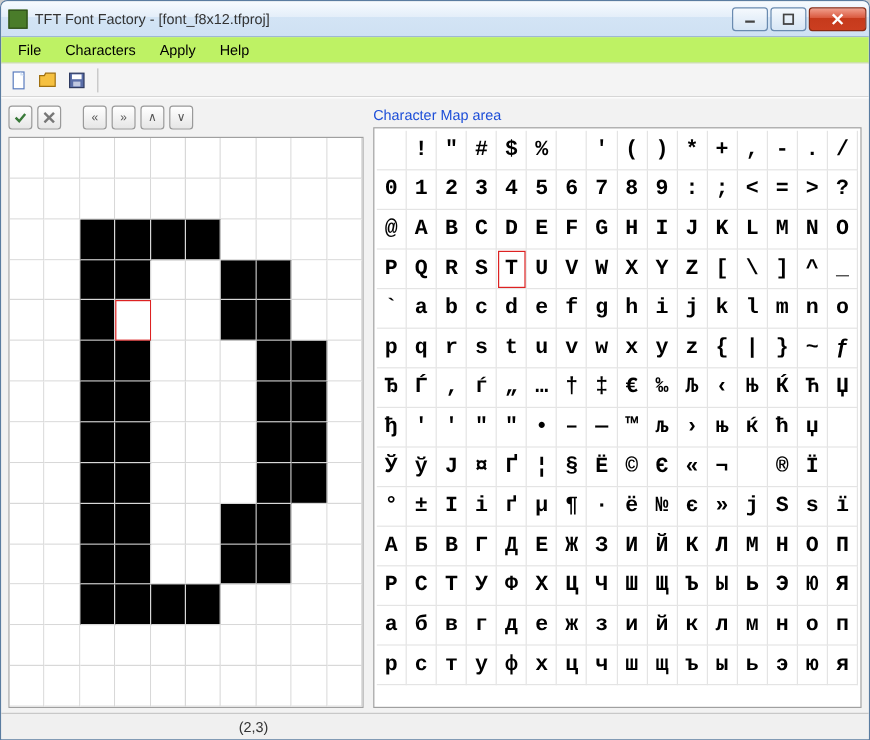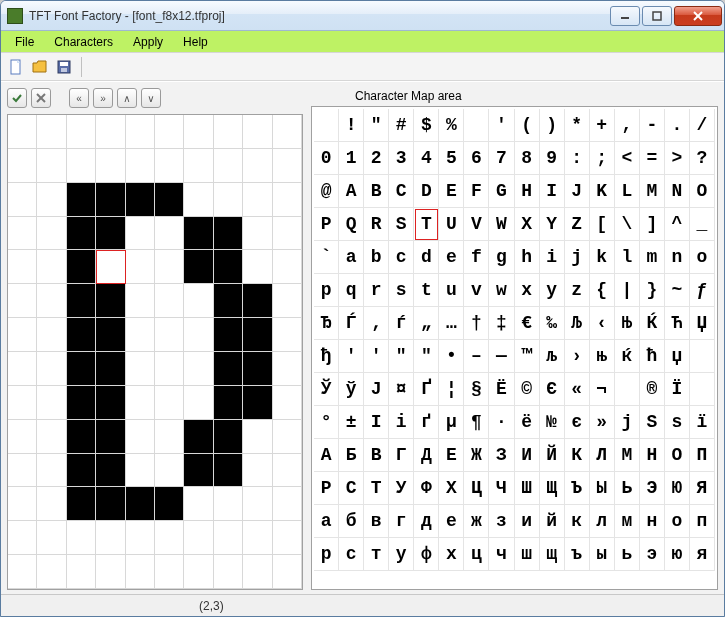--- a/index.html
+++ b/index.html
@@ -150,22 +150,21 @@
   
   .right-pane {
     flex: 1;
     display: flex; flex-direction: column;
     padding: 4px 6px 4px 4px;
     overflow: hidden;
   }
   .right-label {
     height: 20px;
     display: flex; align-items: center;
-    color: #000000;
-    margin-left: 44px;
+    color: #1d4ed8;
   }
   .charmap {
     flex: 1;
     border: 1px solid #a0a0a0;
     background: #fff;
     overflow: hidden;
     padding: 2px;
   }
   .charmap-grid {
     width: 100%;

